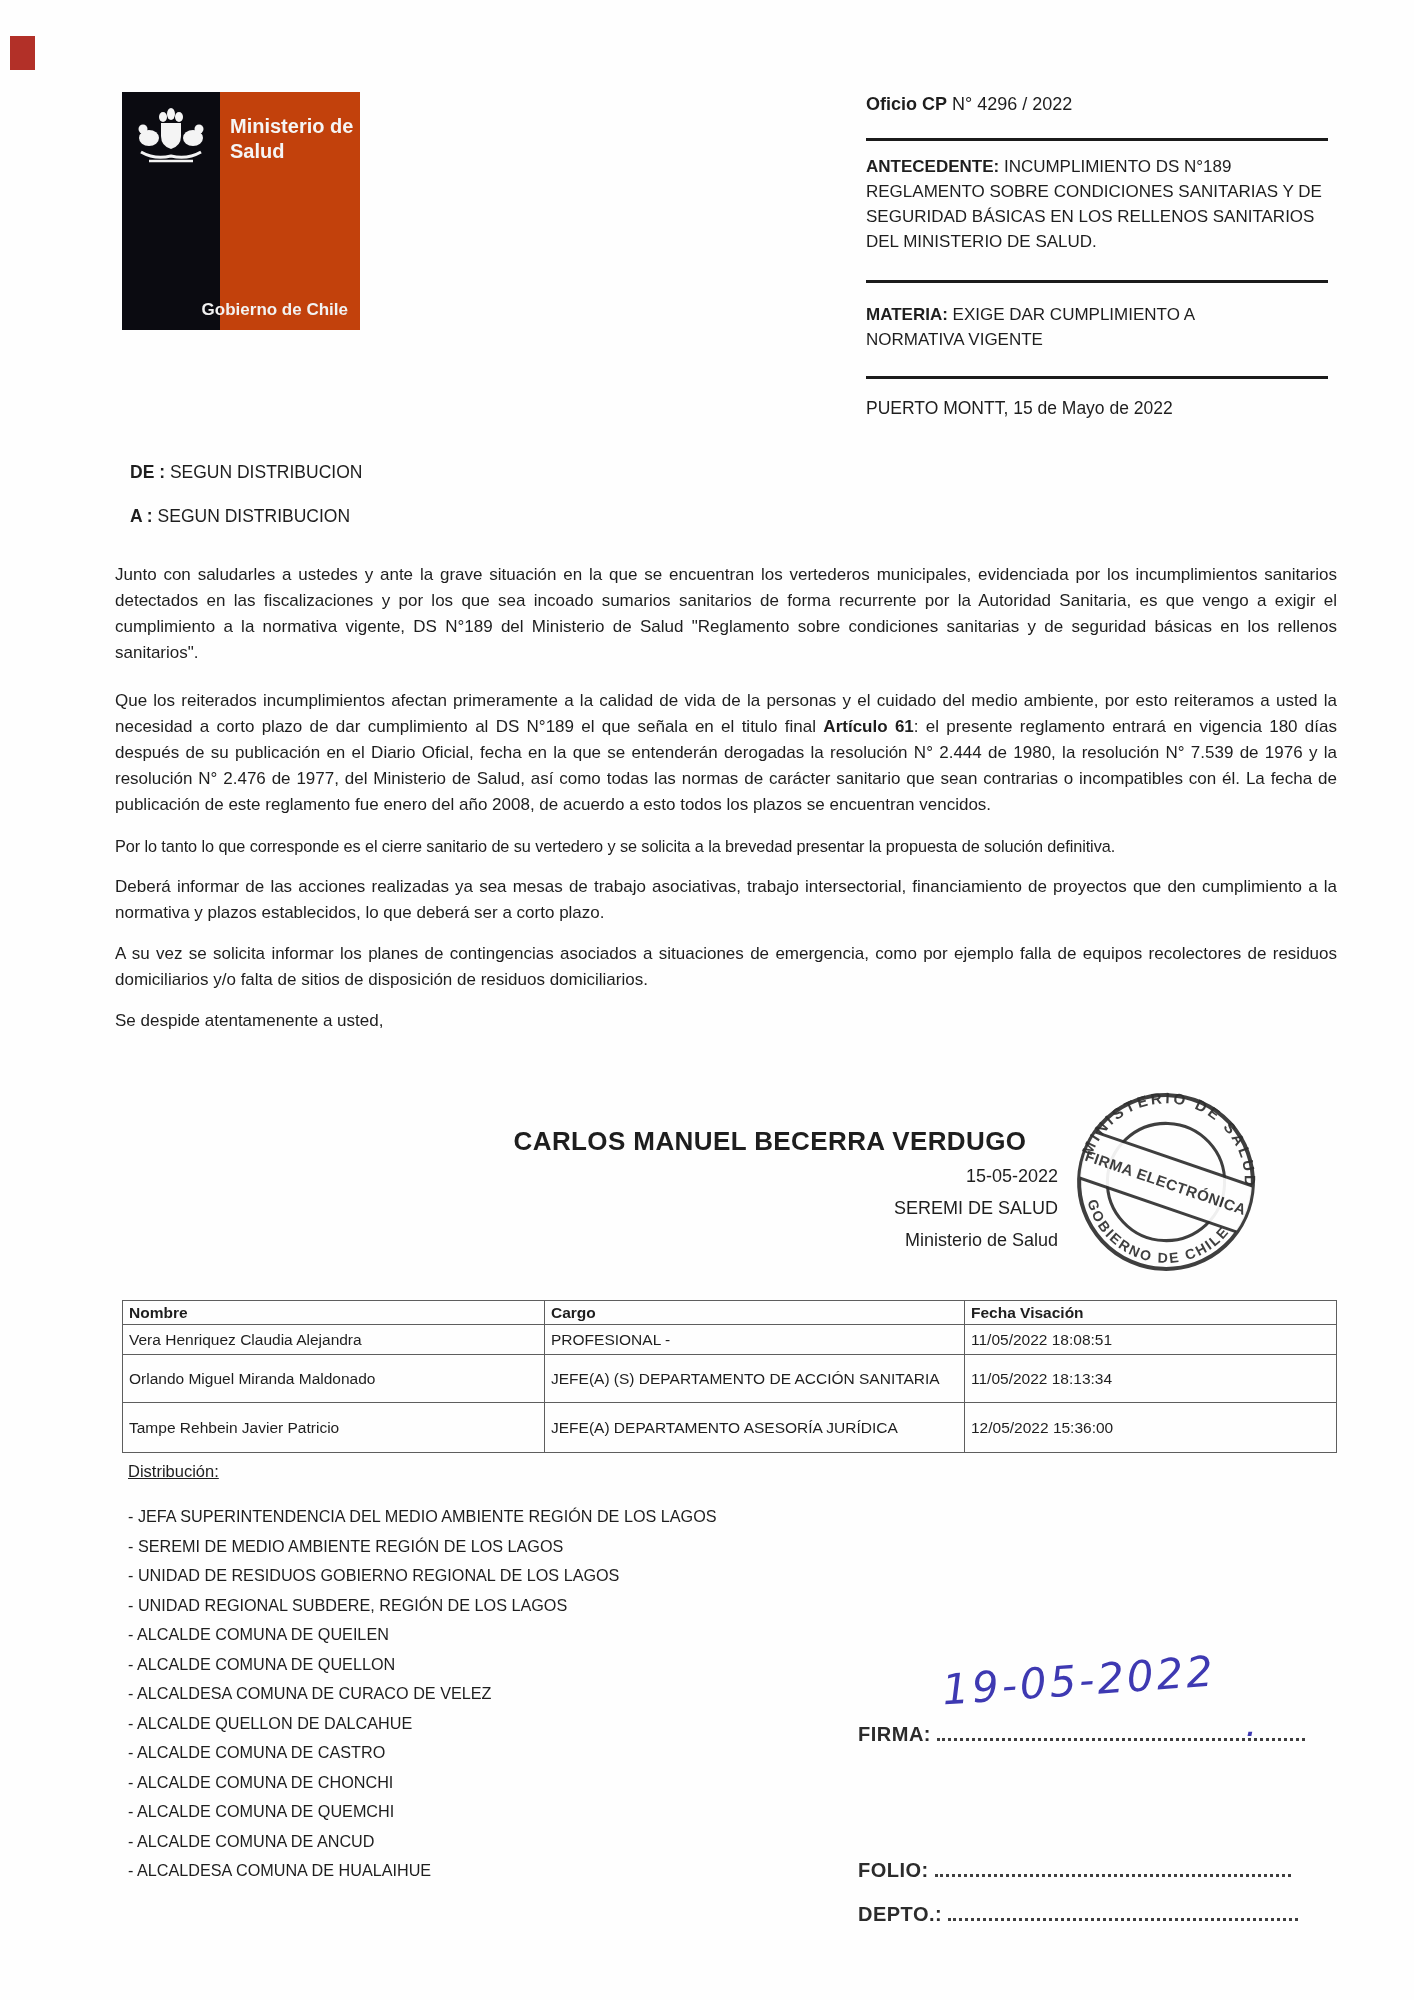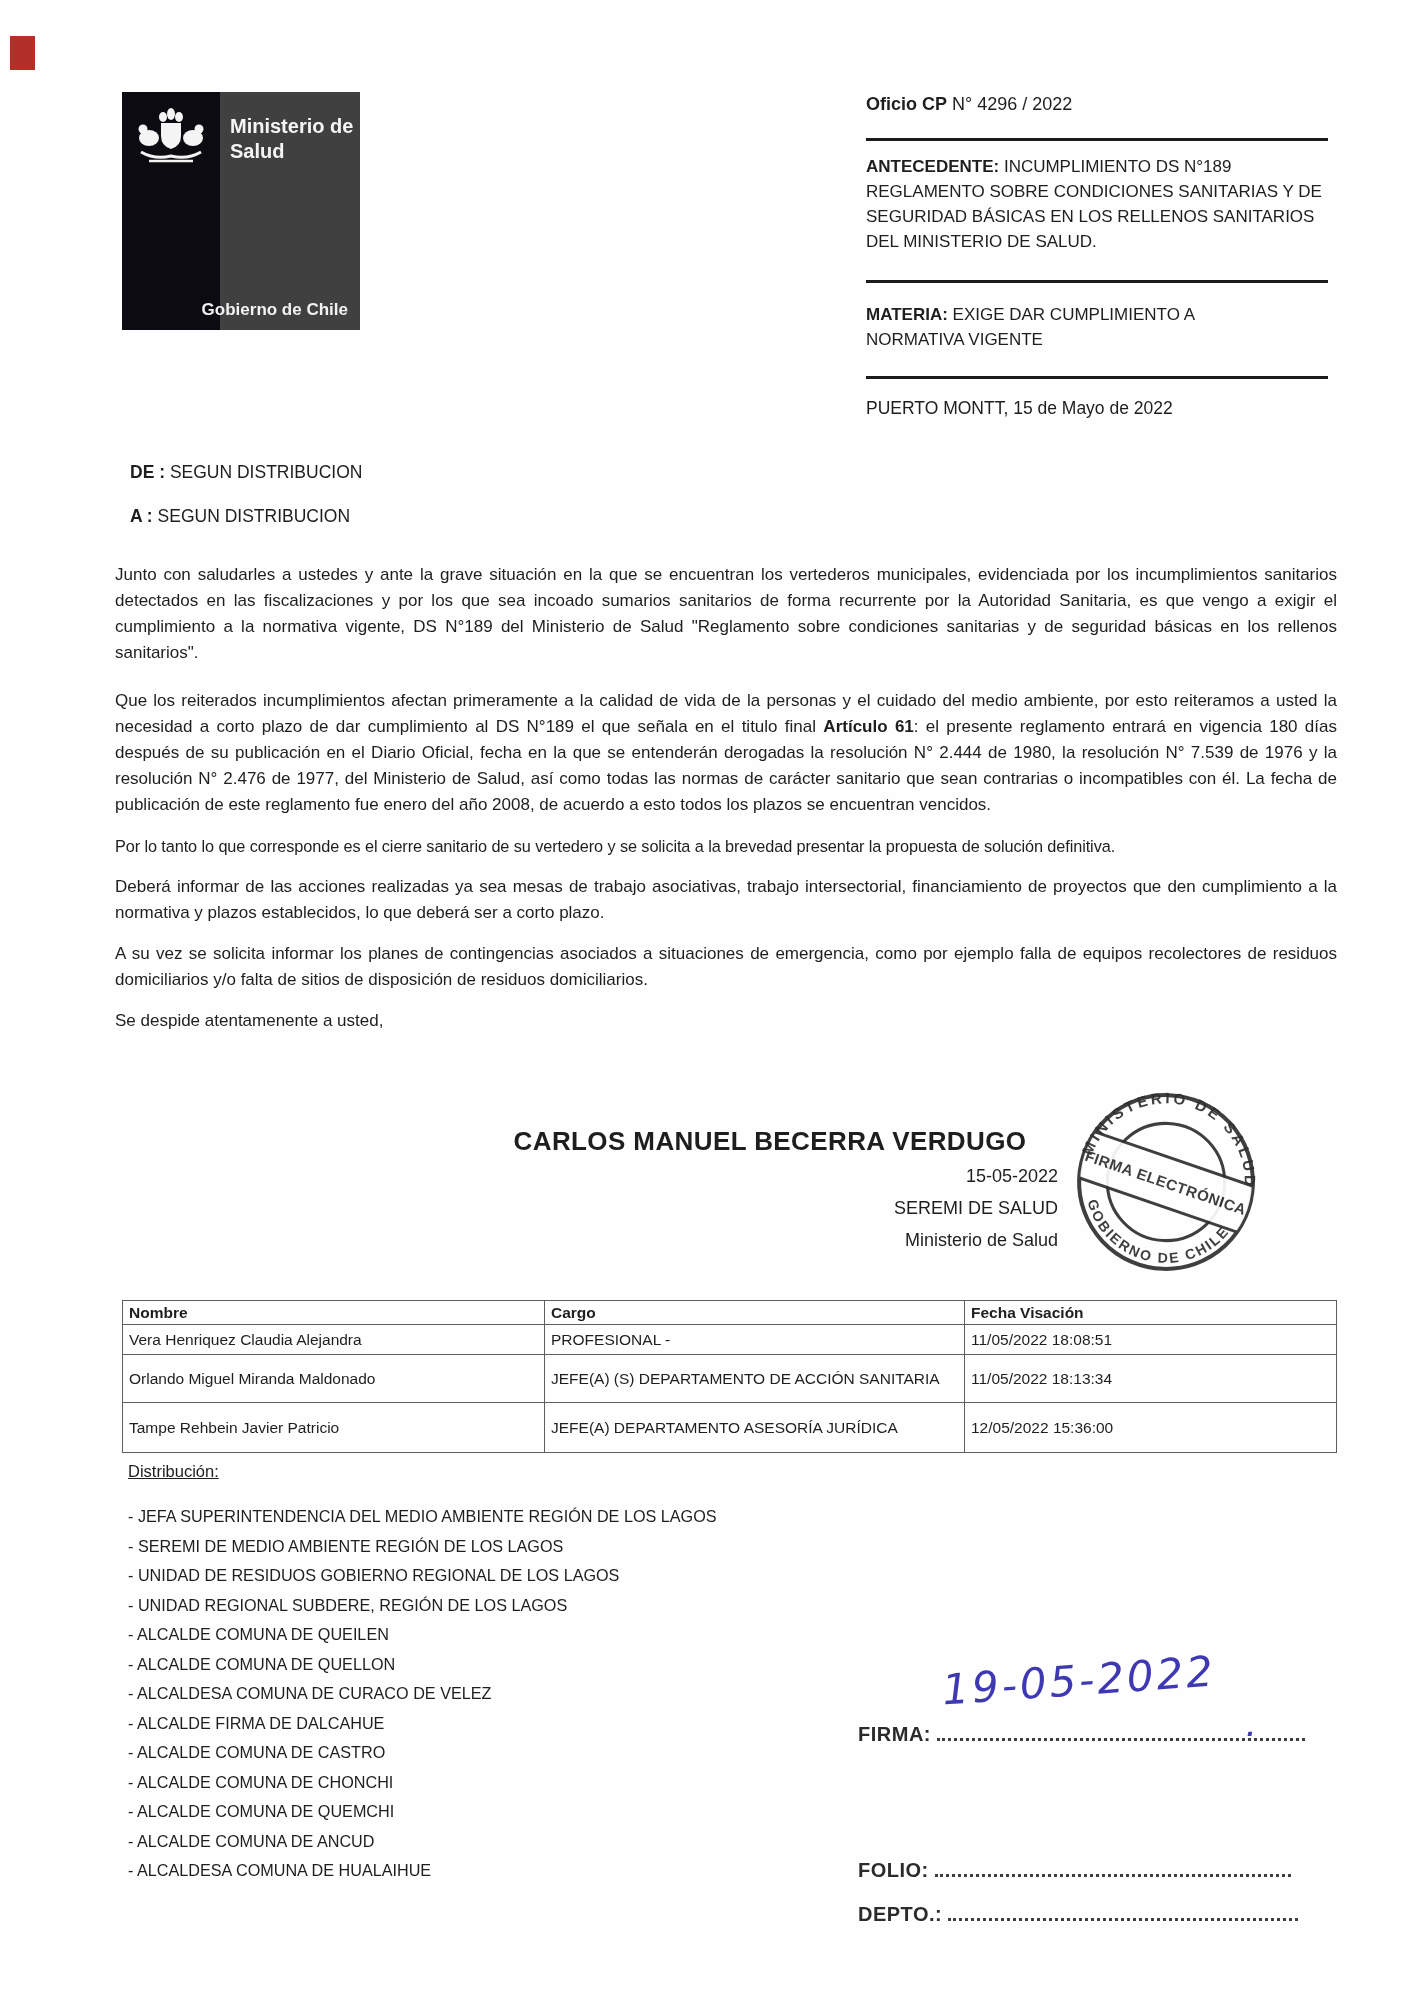--- a/index.html
+++ b/index.html
@@ -4,21 +4,21 @@
 <style>
   html,body{margin:0;padding:0;background:#e8e8e8;}
   .page{
     position:relative; width:1414px; height:2000px; background:#fefefe;
     font-family:"Liberation Sans", sans-serif; color:#1e1e1e; overflow:hidden;
     margin:0 auto;
   }
   
   .red-mark{position:absolute; left:10px; top:36px; width:25px; height:34px; background:#b23028;}
   
-  .logo{position:absolute; left:122px; top:92px; width:238px; height:238px; background:#404040;}
+  .logo{position:absolute; left:122px; top:92px; width:238px; height:238px; background:#c2410c;}
   .logo-left{position:absolute; left:0; top:0; width:98px; height:100%; background:#0b0b11;}
   .logo-ministry{position:absolute; left:108px; top:22px; color:#f5f5f5; font-weight:bold;
     font-size:20px; line-height:25px; white-space:pre-line;}
   .logo-gov{position:absolute; right:12px; bottom:10px; color:#f2f2f2; font-weight:bold; font-size:17px;}
   .coat{position:absolute; left:13px; top:14px;}
   
   .hdr{position:absolute; left:866px; top:92px; width:462px; font-size:17px; line-height:25px;}
   .hdr .oficio{position:absolute; left:0; top:0; font-size:18px;}
   .rule{position:absolute; left:0; width:462px; height:3px; background:#1b1b1b;}
   .rule1{top:46px;} .rule2{top:188px;} .rule3{top:284px;}
@@ -177,21 +177,21 @@
 
   <div class="dist-label">Distribución:</div>
   <div class="dist-list">
     <div>- JEFA SUPERINTENDENCIA DEL MEDIO AMBIENTE REGIÓN DE LOS LAGOS</div>
     <div>- SEREMI DE MEDIO AMBIENTE REGIÓN DE LOS LAGOS</div>
     <div>- UNIDAD DE RESIDUOS GOBIERNO REGIONAL DE LOS LAGOS</div>
     <div>- UNIDAD REGIONAL SUBDERE, REGIÓN DE LOS LAGOS</div>
     <div>- ALCALDE COMUNA DE QUEILEN</div>
     <div>- ALCALDE COMUNA DE QUELLON</div>
     <div>- ALCALDESA COMUNA DE CURACO DE VELEZ</div>
-    <div>- ALCALDE FIRMA DE DALCAHUE</div>
+    <div>- ALCALDE QUELLON DE DALCAHUE</div>
     <div>- ALCALDE COMUNA DE CASTRO</div>
     <div>- ALCALDE COMUNA DE CHONCHI</div>
     <div>- ALCALDE COMUNA DE QUEMCHI</div>
     <div>- ALCALDE COMUNA DE ANCUD</div>
     <div>- ALCALDESA COMUNA DE HUALAIHUE</div>
   </div>
 
   <div class="ffield f-fecha"><span>FIRMA:</span><span class="dots"></span></div>
   <div class="ffield f-depto"><span>DEPTO.:</span><span class="dots"></span></div>
   <div class="ffield f-folio"><span>FOLIO:</span><span class="dots"></span></div>

